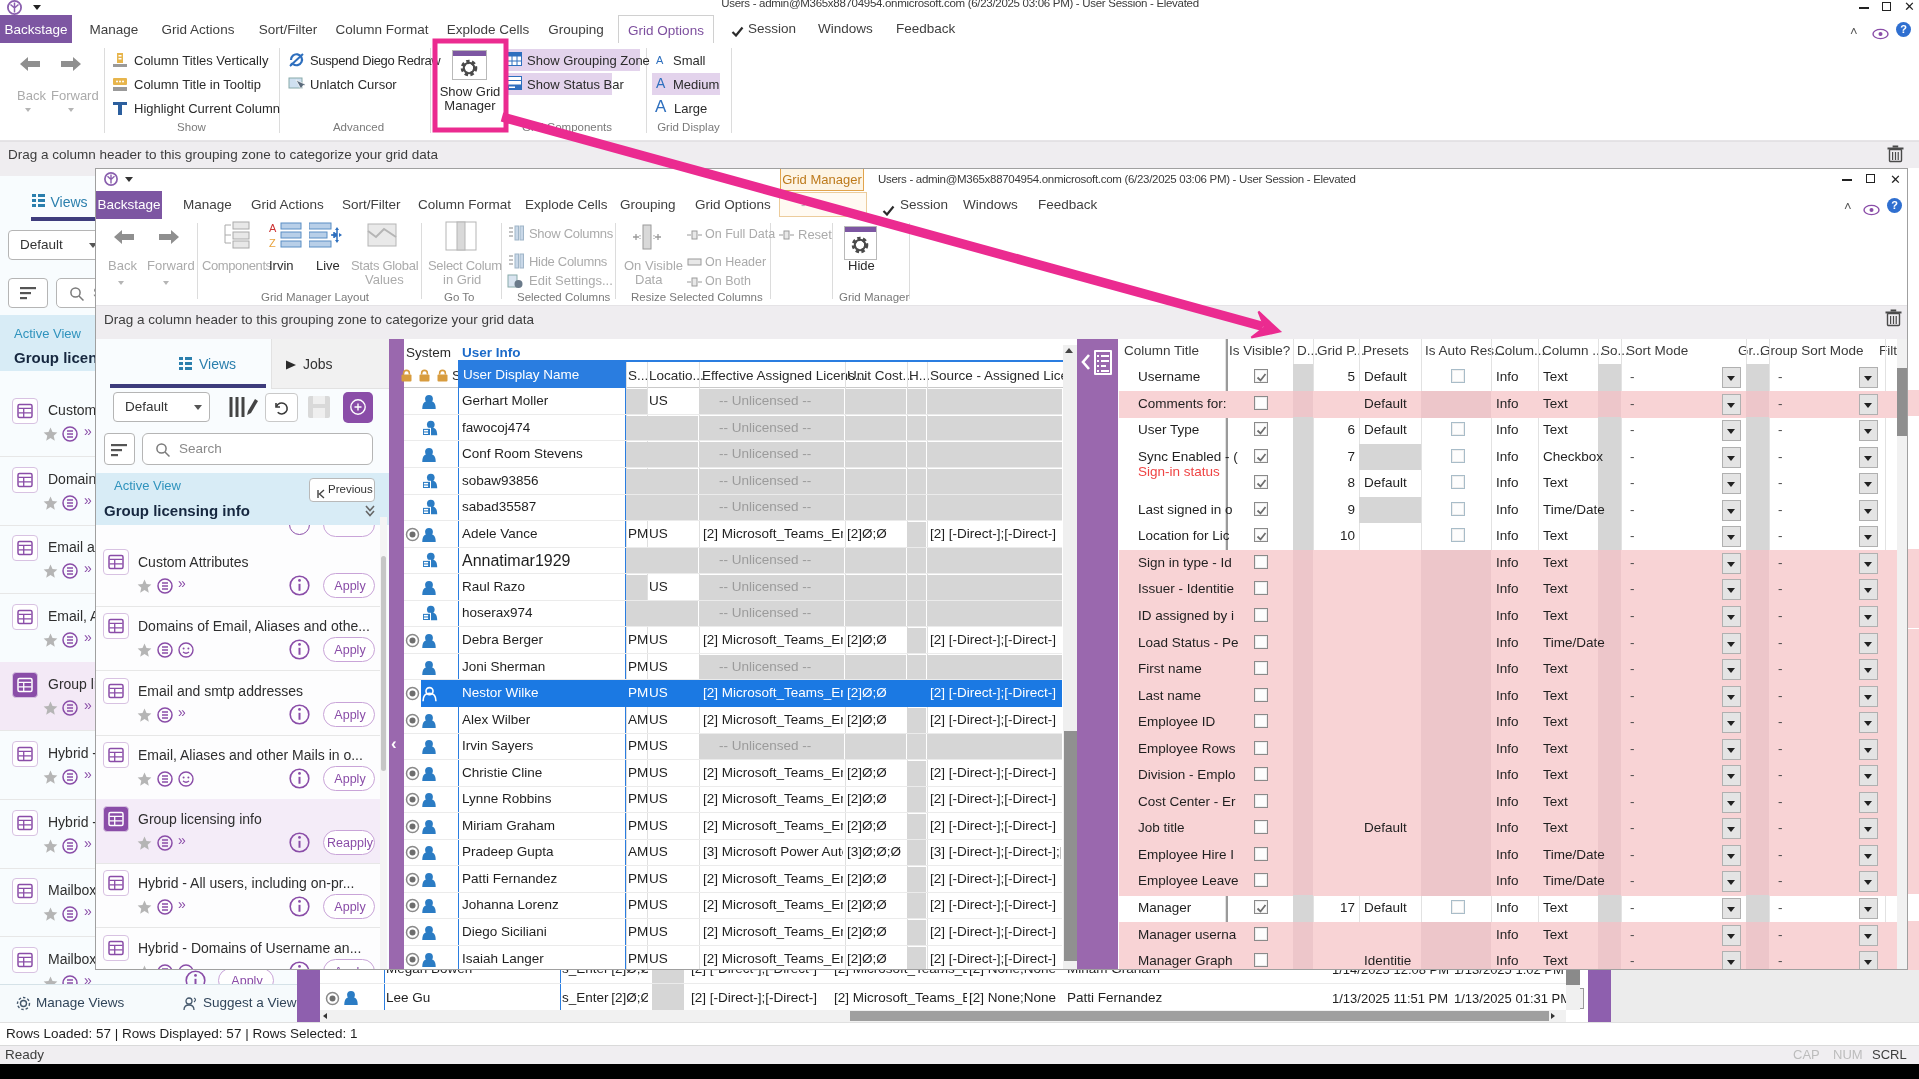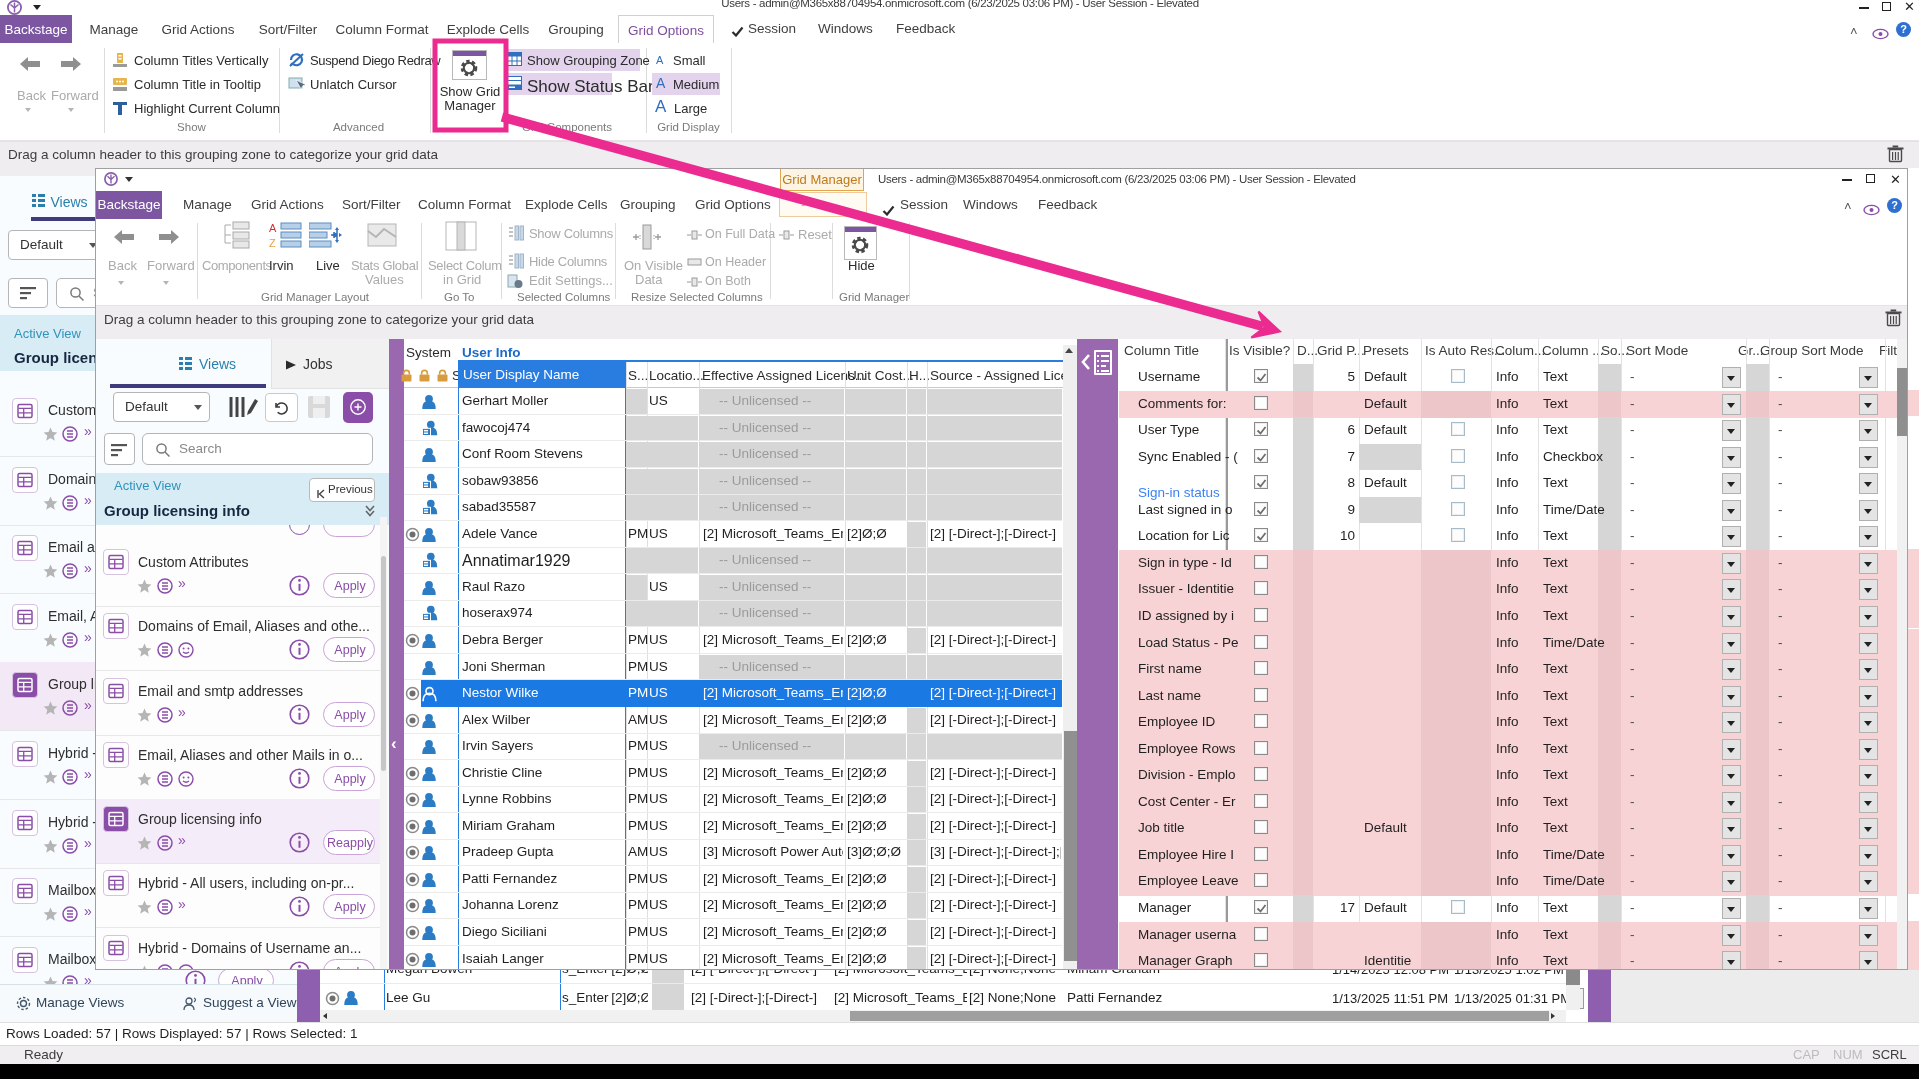--- a/index.html
+++ b/index.html
@@ -108,21 +108,21 @@
         <rect x="0.5" y="0.5" width="14" height="3.5" fill="#2e6fbe"></rect>
       </svg></div>
     <div style="left:527px;top:53px;font-size:13px;color:#2b2b2b">Show Grouping Zone</div>
     <div style="left:504px;top:73px;width:108px;height:22px;background:#e3d3ec"></div>
     <div style="left:507px;top:76px;width:15px;height:14px;"><svg width="15" height="14" viewBox="0 0 15 14">
         <rect x="0.5" y="0.5" width="14" height="13" fill="#fff" stroke="#2e6fbe"></rect>
         <path d="M0.5 4.5 h14 M0.5 9 h14" stroke="#2e6fbe"></path>
         <rect x="0.5" y="9" width="14" height="4.5" fill="#2e6fbe"></rect>
         <rect x="2" y="10.5" width="6" height="1.5" fill="#fff"></rect>
       </svg></div>
-    <div style="left:527px;top:77px;font-size:17px;color:#2b2b2b">Show Status Bar</div>
+    <div style="left:527px;top:77px;font-size:13px;color:#2b2b2b">Show Status Bar</div>
     <div style="left:492px;top:121px;width:150px;text-align:center;font-size:11.5px;color:#7a7a7a">Grid Components</div>
     <div style="left:656px;top:54px;font-size:11px;color:#2e6fbe">A</div>
     <div style="left:673px;top:53px;font-size:13px;color:#2b2b2b">Small</div>
     <div style="left:652px;top:73px;width:68px;height:22px;background:#e3d3ec"></div>
     <div style="left:656px;top:75px;font-size:14px;color:#2e6fbe">A</div>
     <div style="left:673px;top:77px;font-size:13px;color:#2b2b2b">Medium</div>
     <div style="left:655px;top:97px;font-size:17px;color:#2e6fbe">A</div>
     <div style="left:674px;top:101px;font-size:13px;color:#2b2b2b">Large</div>
     <div style="left:646px;top:121px;width:85px;text-align:center;font-size:11.5px;color:#7a7a7a">Grid Display</div>
     <div style="left:0px;top:141px;width:1919px;height:35px;background:#efedf0;border-top:1px solid #e3e1e4"></div>
@@ -447,21 +447,21 @@
     </div>
     <div style="left:1588px;top:960px;width:23px;height:62px;background:#8e5fae"></div>
     <div style="left:1611px;top:960px;width:296px;height:62px;background:#ececec"></div>
     <div style="left:1907px;top:968px;width:11px;height:39px;background:#8a8a8a"></div>
     <div style="left:1908px;top:1009px;width:10px;height:9px;">
       <div style="width:0;height:0;border-left:4px solid transparent;border-right:4px solid transparent;border-top:5px solid #555"></div>
     </div>
     <div style="left:0px;top:1022px;width:1919px;height:23px;background:#fff;border-top:1px solid #e0e0e0"></div>
     <div style="left:6px;top:1026px;font-size:13.5px;color:#1f1f1f">Rows Loaded: 57 | Rows Displayed: 57 | Rows Selected: 1</div>
     <div style="left:0px;top:1045px;width:1919px;height:19px;background:#f0eef1;border-top:1px solid #dadada"></div>
-    <div style="left:24px;top:1047px;font-size:13.5px;color:#3d3d3d">Ready</div>
+    <div style="left:5px;top:1047px;font-size:13.5px;color:#3d3d3d">Ready</div>
     <div style="left:1793px;top:1047px;font-size:13px;color:#bcbcbc">CAP</div>
     <div style="left:1833px;top:1047px;font-size:13px;color:#bcbcbc">NUM</div>
     <div style="left:1872px;top:1047px;font-size:13px;color:#3d3d3d">SCRL</div>
     <div style="left:0px;top:1064px;width:1919px;height:15px;background:#000"></div>
     <div style="left:1907px;top:168px;width:12px;height:814px;background:#fff"></div>
     <div style="left:1907px;top:389.55px;width:12px;height:26.55px;background:#f8d3d5"></div>
     <div style="left:1907px;top:548.85px;width:12px;height:26.55px;background:#f8d3d5"></div>
     <div style="left:1907px;top:575.4px;width:12px;height:26.55px;background:#f8d3d5"></div>
     <div style="left:1907px;top:601.95px;width:12px;height:26.55px;background:#f8d3d5"></div>
     <div style="left:1907px;top:628.5px;width:12px;height:26.55px;background:#f8d3d5"></div>
@@ -1426,21 +1426,21 @@
         </div>
       </div>
       <div style="position:absolute;left:1763px;top:277.65px;width:19px;height:21px;background:#e4e4e4;border:1px solid #b0b0b0">
         <div style="position:absolute;left:4px;top:8px">
           <div style="width:0;height:0;border-left:4px solid transparent;border-right:4px solid transparent;border-top:5px solid #222"></div>
         </div>
       </div>
       <div style="left:1197px;top:301.2px;width:20px;height:26.55px;background:#d6d6d6"></div>
       <div style="left:1502px;top:301.2px;width:23px;height:26.55px;background:#d6d6d6"></div>
       <div style="left:1650px;top:301.2px;width:23px;height:26.55px;background:#d6d6d6"></div>
-      <div style="left:1042px;top:316px;font-size:13.5px;color:#3b82f6;white-space:nowrap">Sign-in status</div>
+      <div style="left:1042px;top:295px;font-size:13.5px;color:#ef4444;white-space:nowrap">Sign-in status</div>
       <div style="left:1158px;top:306.2px;position:absolute">
         <div style="width:14px;height:14px;border:1px solid #8a8a8a;background:#fdfdfd;box-shadow:inset 0 0 0 1px #eee"><svg width="13" height="13">
             <path d="M2.5 6.5 l3 3 5-6.5" fill="none" stroke="#6e6e6e" stroke-width="1.8"></path>
           </svg></div>
       </div>
       <div style="left:1221px;top:306.2px;font-size:13.5px;color:#1f1f1f;width:38px;text-align:right">8</div>
       <div style="left:1268px;top:306.2px;font-size:13.5px;color:#1f1f1f">Default</div>
       <div style="left:1355px;top:306.2px;position:absolute">
         <div style="width:14px;height:14px;border:1px solid #a8bcc8;background:#fdfdfd;box-shadow:inset 0 0 0 1px #eee"></div>
       </div>

